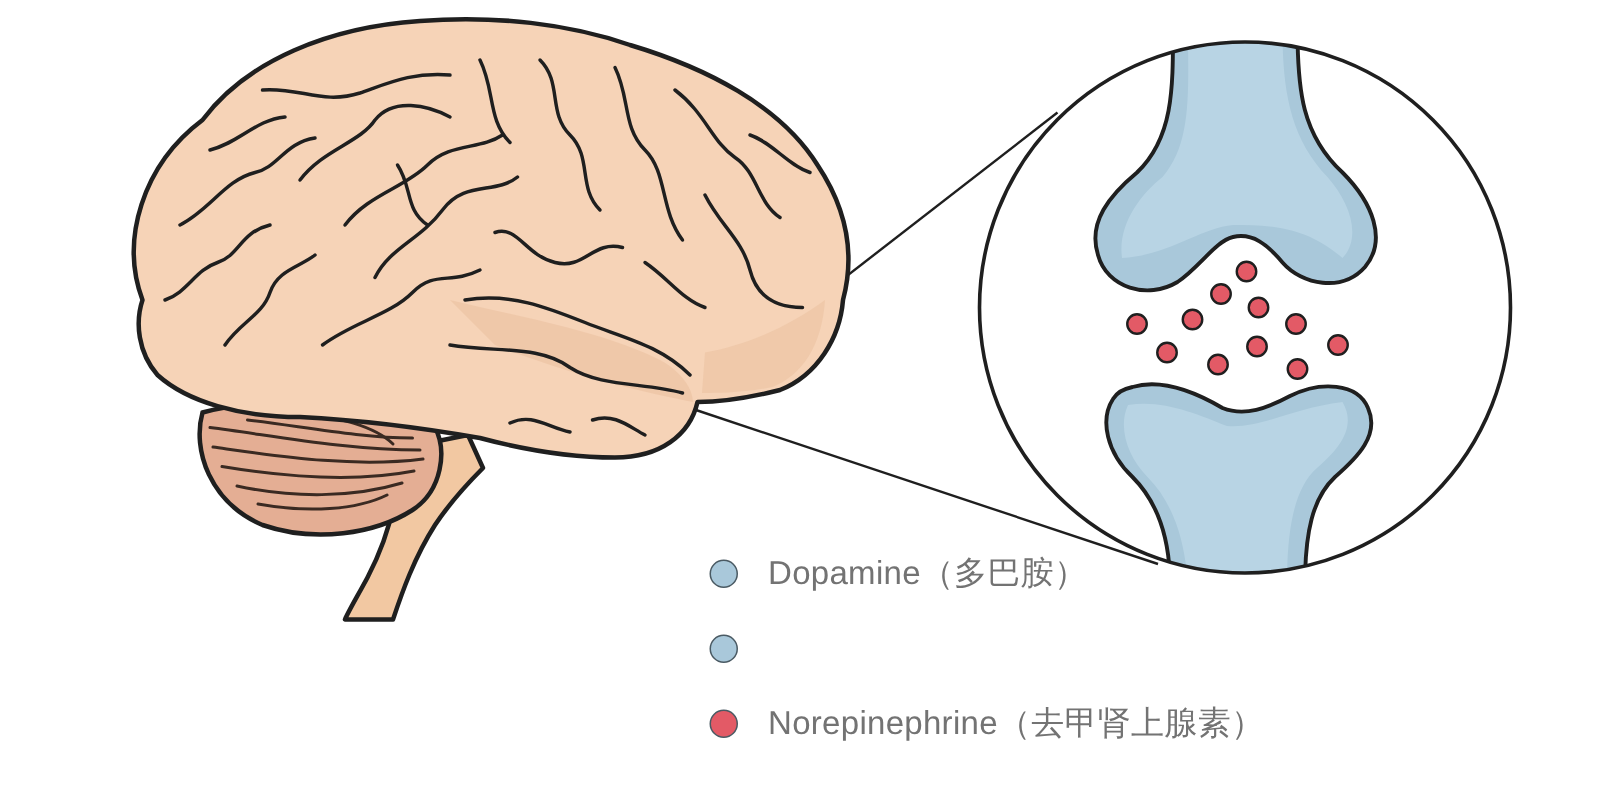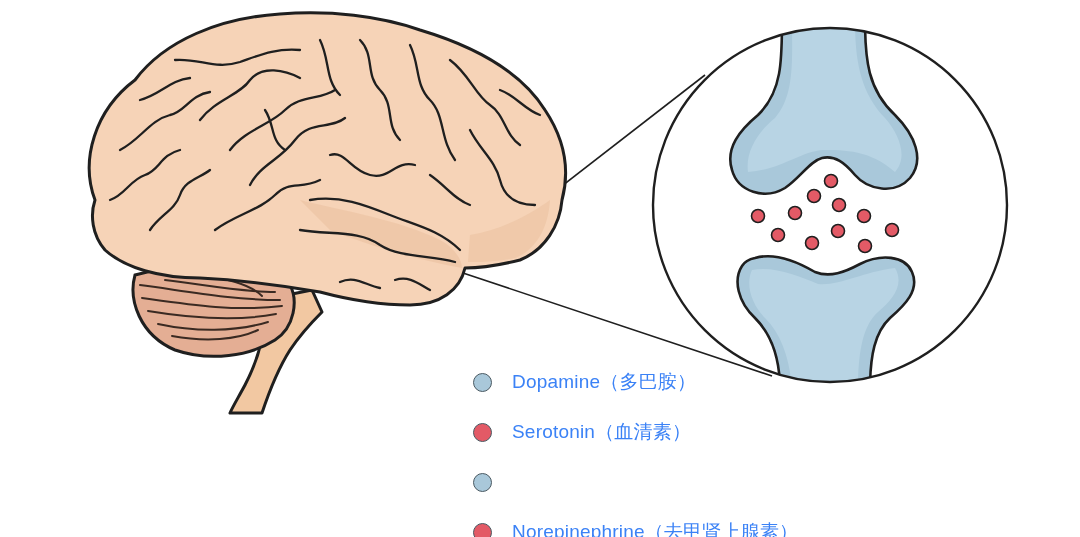--- a/index.html
+++ b/index.html
@@ -1,21 +1,21 @@
 <!DOCTYPE html>
 <html><head>
 <meta charset="utf-8">
 <style>
   html, body { margin: 0; padding: 0; background: #ffffff; }
   body { width: 1080px; height: 537px; position: relative; overflow: hidden; font-family: "Liberation Sans", "DejaVu Sans", sans-serif; }
   .canvas { position: absolute; left: 0; top: 0; width: 1080px; height: 537px; }
   .legend { position: absolute; left: 470px; top: 357px; width: 420px; }
   .legend-item { position: relative; height: 50px; display: flex; align-items: center; }
   .legend-dot { width: 19px; height: 19px; border-radius: 50%; box-sizing: border-box; border: 1.6px solid #4a5a63; margin-left: 3px; margin-right: 20px; flex: 0 0 auto; }
-  .legend-label { font-size: 19px; color: #3b82f6; letter-spacing: 0.2px; white-space: nowrap; }
+  .legend-label { font-size: 22px; color: #737373; letter-spacing: 0.2px; white-space: nowrap; }
 </style>
 </head>
 <body>
 
 <div class="canvas">
 <svg width="1080" height="537" viewBox="0 0 1080 537" xmlns="http://www.w3.org/2000/svg">
 
   <g stroke="#1f1f1f" stroke-width="1.6" fill="none">
     <line x1="464" y1="262" x2="705" y2="75"></line>
     <line x1="460" y1="272" x2="772" y2="376"></line>
@@ -101,23 +101,19 @@
   </g>
 </svg>
 </div>
 
 <div class="legend">
   <div class="legend-item">
     <span class="legend-dot" style="background:#a9c8da;"></span>
     <span class="legend-label">Dopamine（多巴胺）</span>
   </div>
   <div class="legend-item">
-    <span class="legend-dot" style="background:#e35a66;"></span>
-    <span class="legend-label">Serotonin（血清素）</span>
-  </div>
-  <div class="legend-item">
     <span class="legend-dot" style="background:#a9c8da;"></span>
   </div>
   <div class="legend-item">
     <span class="legend-dot" style="background:#e35a66;"></span>
     <span class="legend-label">Norepinephrine（去甲肾上腺素）</span>
   </div>
 </div>
 
 </body></html>

